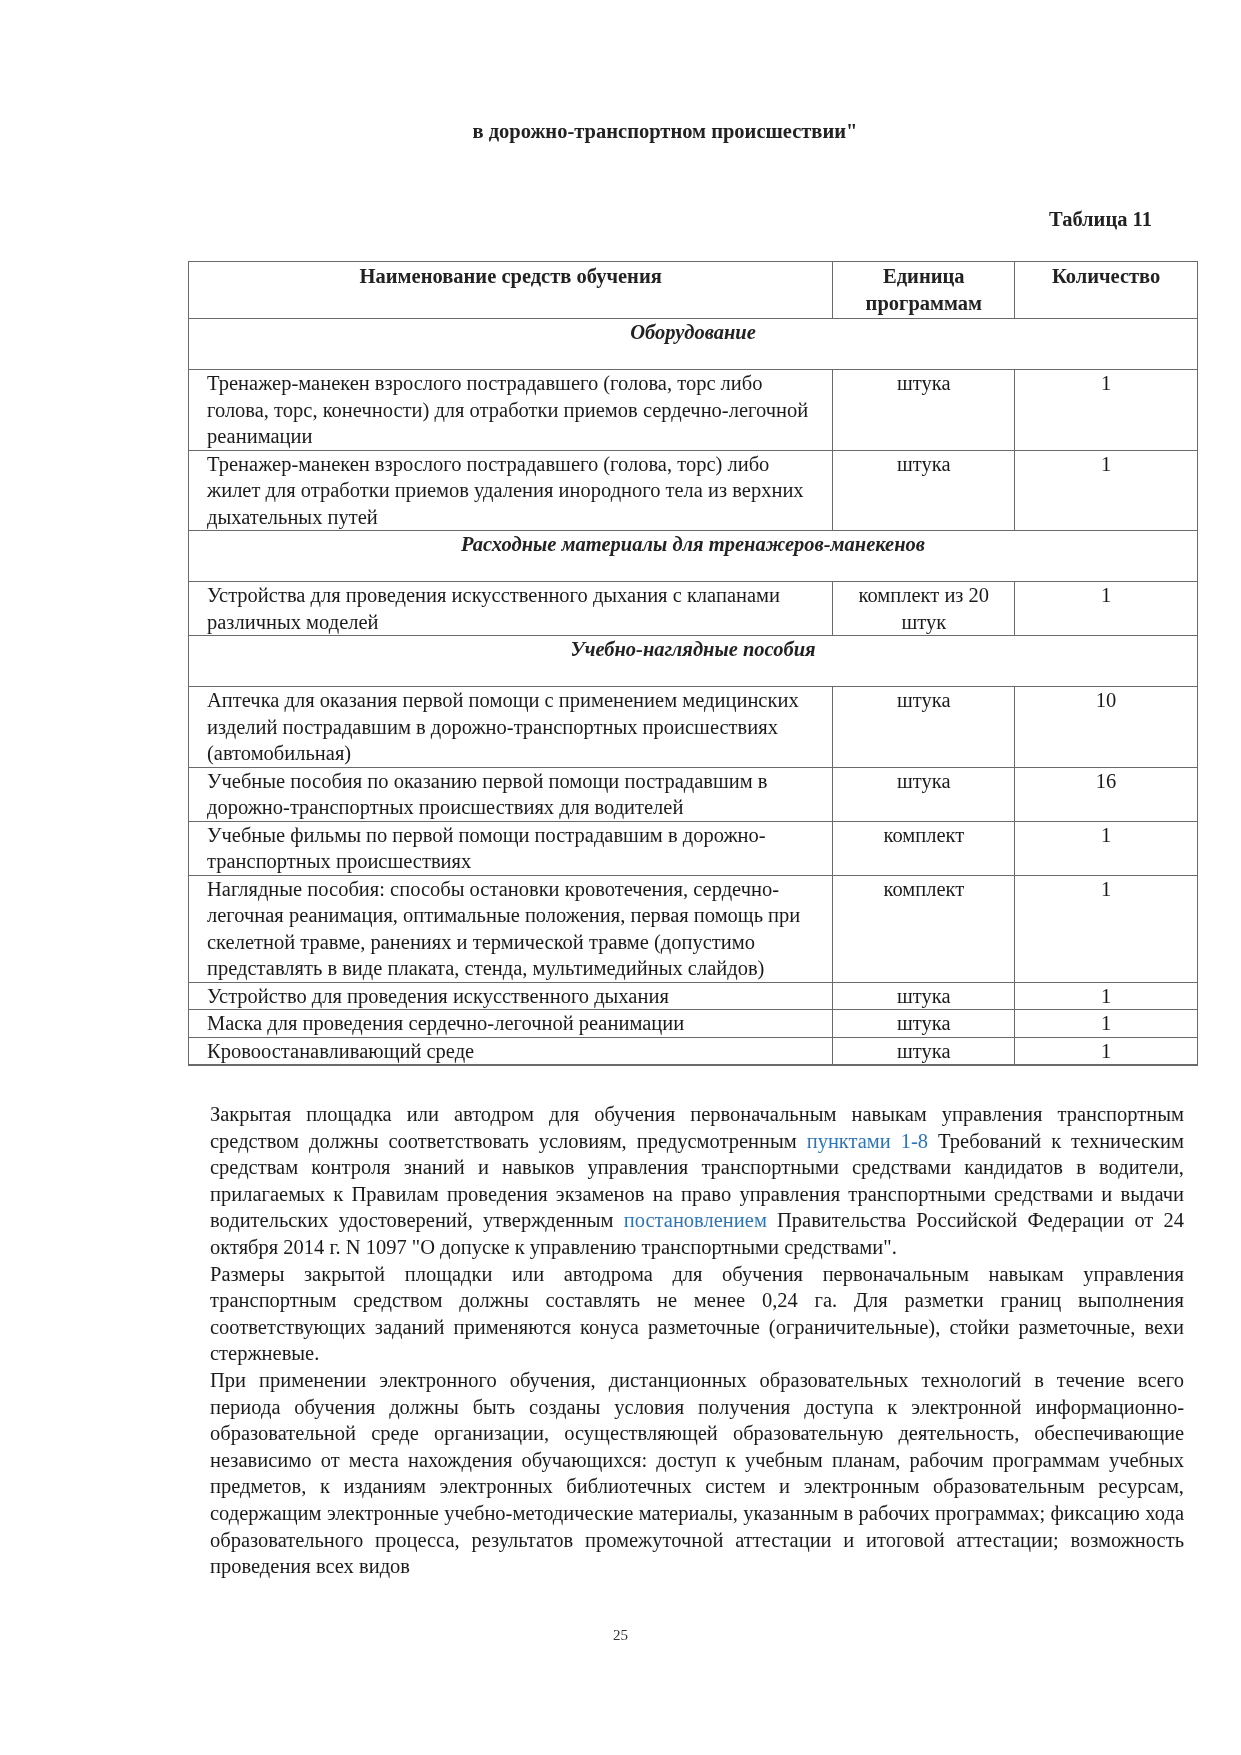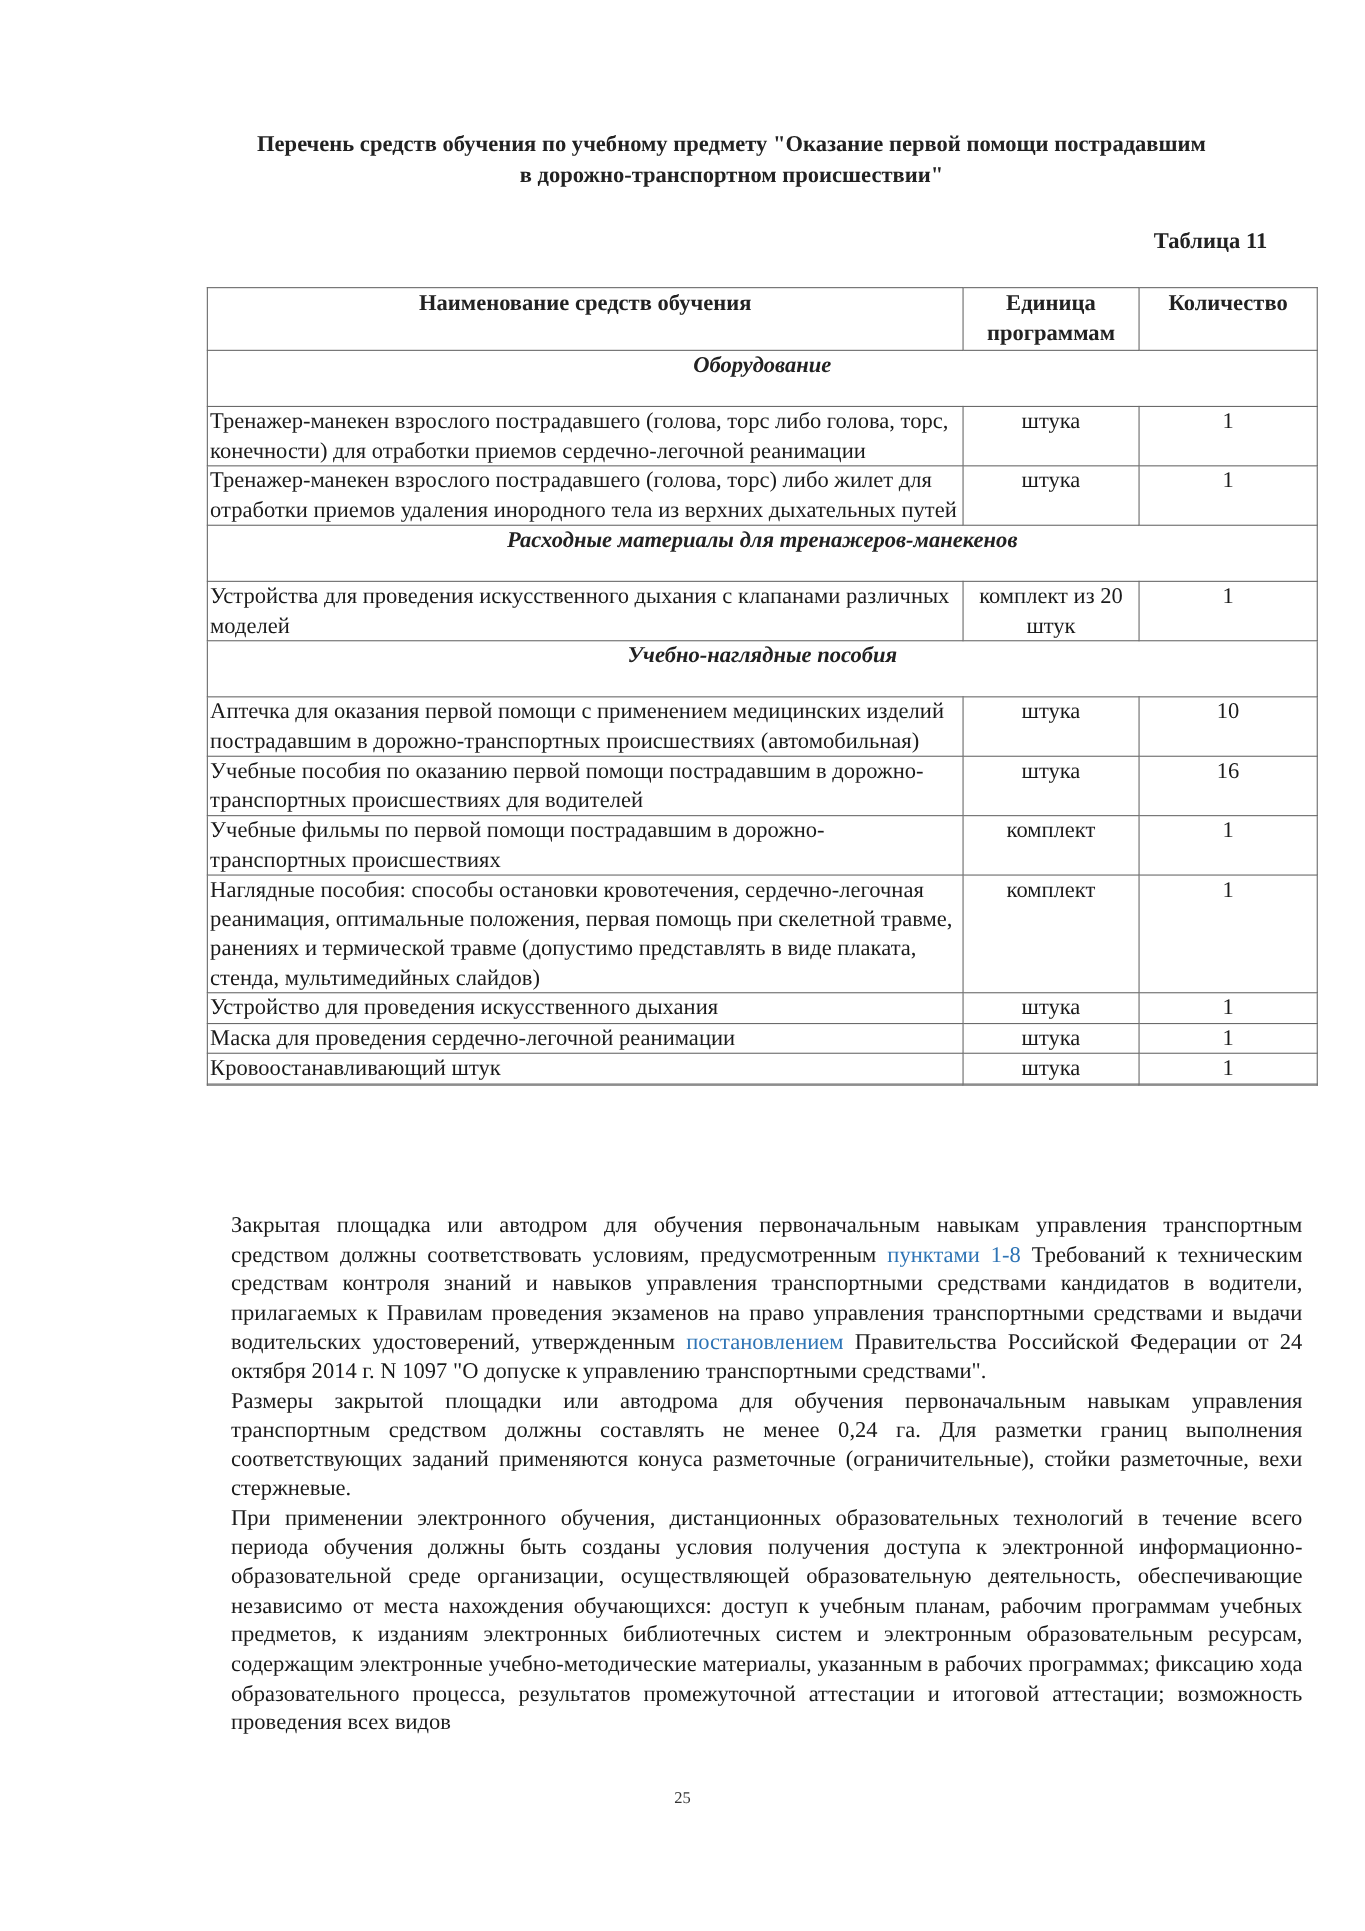--- a/index.html
+++ b/index.html
@@ -4,40 +4,39 @@
 <style>
   html, body { margin: 0; padding: 0; background: #ffffff; }
   body { width: 1241px; height: 1755px; position: relative; overflow: hidden;
          font-family: "Liberation Serif", "DejaVu Serif", serif; color: #1a1a1a; }
   .title { position: absolute; left: 170px; width: 990px; top: 117px; text-align: center;
            font-weight: bold; font-size: 20.5px; line-height: 28px; color: #222; }
   .table-label { position: absolute; right: 89px; top: 208px; font-weight: bold;
                  font-size: 20.5px; color: #222; }
   table.items { position: absolute; left: 188px; top: 261px; width: 1010px;
                 border-collapse: collapse; font-size: 20.5px; line-height: 26.5px; }
-  table.items td, table.items th { border: 1.5px solid #6a6a6a; vertical-align: top; padding: 0 2px; }
+  table.items td, table.items th { border: 1.5px solid #6a6a6a; vertical-align: top; padding: 0 18px; }
   table.items th { font-weight: bold; text-align: center; padding-top: 1px; padding-bottom: 2px; color:#222; }
   .col-name { width: 652px; }
   .col-unit { width: 148px; }
   .col-qty  { width: 150px; }
   td.section { text-align: center; font-weight: bold; height: 50px; vertical-align: middle; color:#222;font-style:italic; }
   td.name { text-align: left; }
   td.unit, td.qty { text-align: center; }
   .body-text { position: absolute; left: 178px; width: 974px; top: 1101px;
                font-size: 20.5px; line-height: 26.6px; text-align: justify; margin-left: 32px; }
   .body-text p { margin: 0; }
   .link { color: #2e74b5; text-decoration: none; }
   .page-num { position: absolute; left: 0; width: 1241px; top: 1627px; text-align: center;
               font-size: 15px; color: #333; }
 </style>
 </head>
 <body>
 
 <div class="title">
-  <div>Перечень средств обучения по учебному предмету "Оказание первой помощи пострадавшим</div>
   <div>в дорожно-транспортном происшествии"</div>
 </div>
 
 <div class="table-label">Таблица 11</div>
 
 <table class="items">
   <thead>
     <tr>
       <th class="col-name">Наименование средств обучения</th>
       <th class="col-unit">Единица программам</th>
@@ -95,21 +94,21 @@
       <td class="name">Устройство для проведения искусственного дыхания</td>
       <td class="unit">штука</td>
       <td class="qty">1</td>
     </tr>
     <tr>
       <td class="name">Маска для проведения сердечно-легочной реанимации</td>
       <td class="unit">штука</td>
       <td class="qty">1</td>
     </tr>
     <tr>
-      <td class="name">Кровоостанавливающий штук</td>
+      <td class="name">Кровоостанавливающий среде</td>
       <td class="unit">штука</td>
       <td class="qty">1</td>
     </tr>
     <tr>
       <td class="name"></td>
       <td class="unit"></td>
       <td class="qty"></td>
     </tr>
   </tbody>
 </table>

